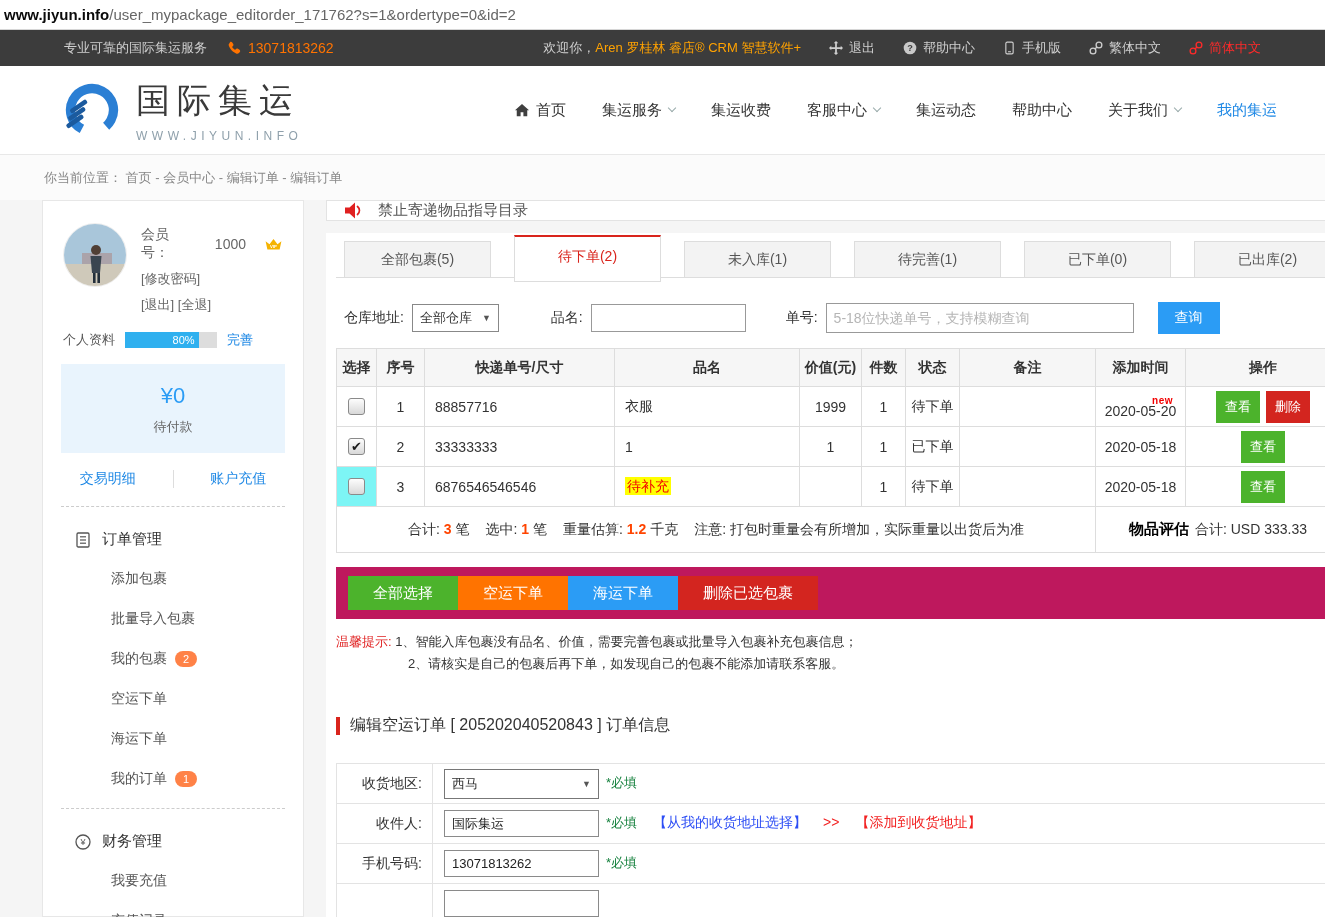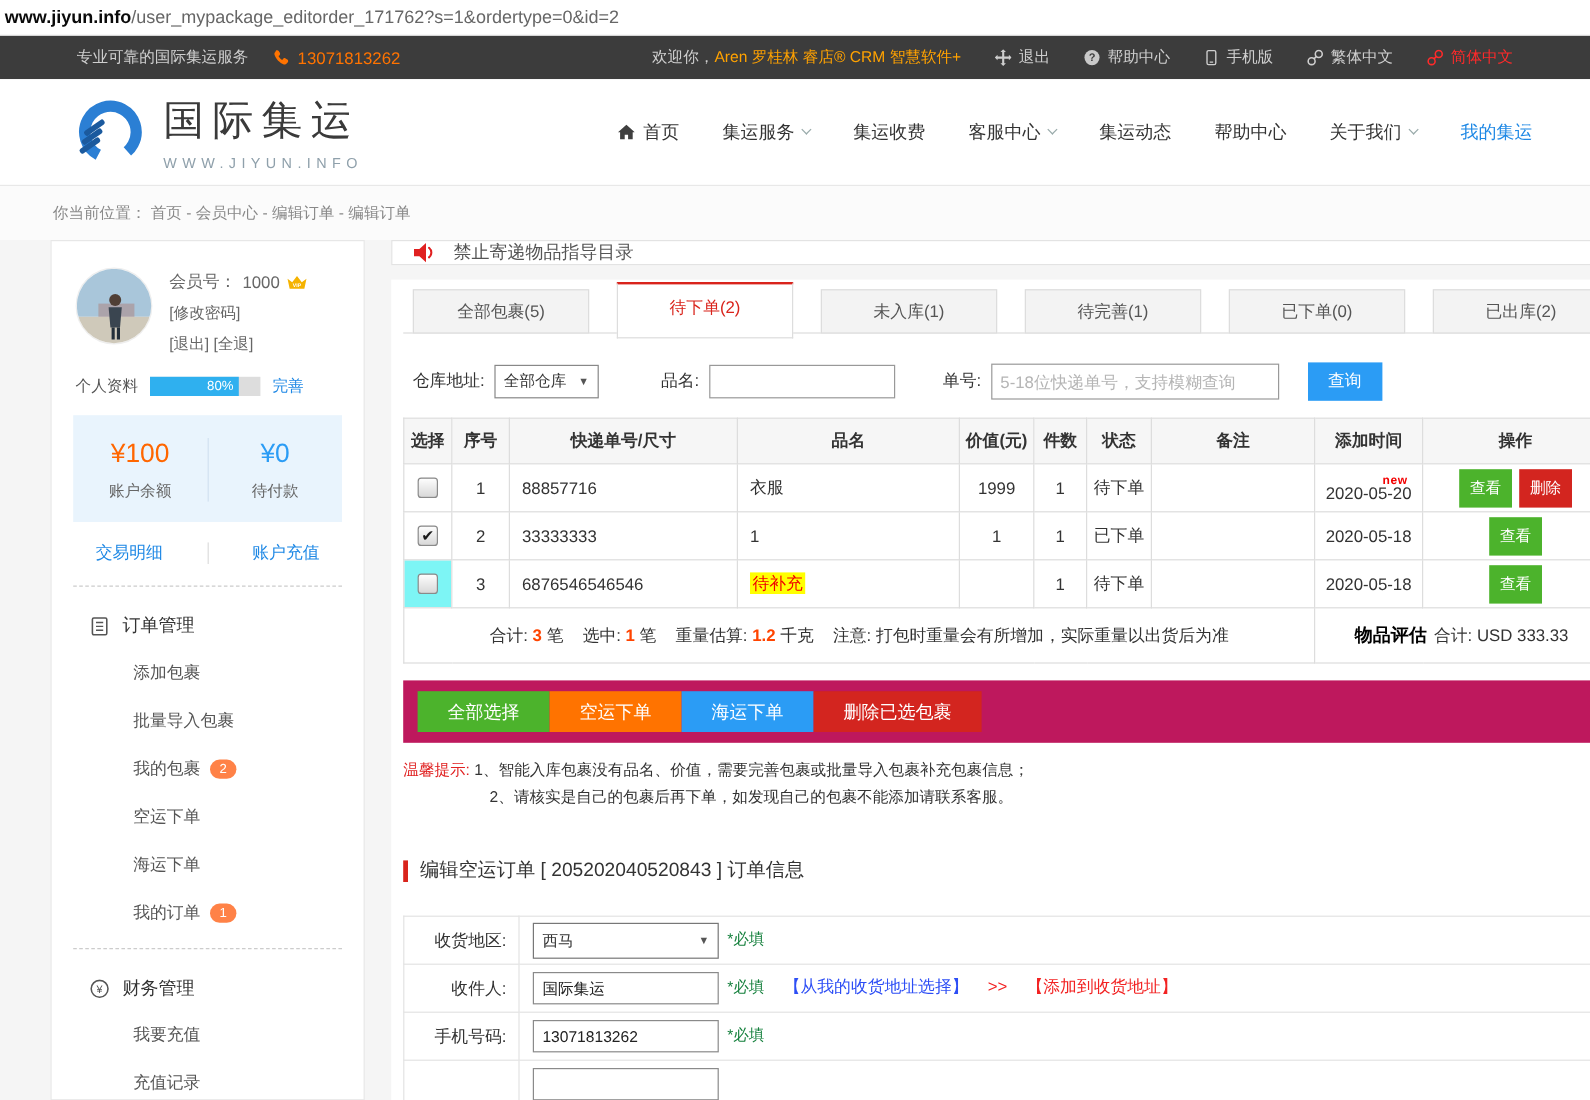--- a/index.html
+++ b/index.html
@@ -41,21 +41,21 @@
 
   
   .wrapper { height:717px; background:#f5f5f5; padding:0 42px; display:flex; gap:22px; }
 
   
   .sidebar { width:262px; background:#fff; border:1px solid #e7e7e7; flex-shrink:0; padding-top:22px; }
   .profile-card { padding:0 20px; }
   .profile-top { display:flex; gap:14px; }
   .avatar { width:64px; height:64px; border-radius:50%; overflow:hidden; flex-shrink:0;
     border:1px solid #eee; }
-  .member-line { font-size:14px; color:#666; display:flex; align-items:center; gap:5px; margin-top:3px; }
+  .member-line { font-size:14px; color:#666; display:flex; align-items:center; gap:18px; margin-top:3px; }
   .small-links { font-size:13px; color:#666; margin-top:7px; line-height:19px; cursor:pointer; }
   .profile-progress { display:flex; align-items:center; gap:10px; margin-top:17px;
     font-size:13px; color:#555; }
   .bar { width:92px; height:16px; background:#ddd; }
   .bar-fill { height:16px; background:#2fb0ef; color:#fff; font-size:11px; line-height:16px;
     text-align:right; padding-right:4px; }
   .complete-link { color:#1e88e5; cursor:pointer; }
   .balance-box { margin:15px 18px 0; background:#e9f4fd; display:flex; padding:19px 0 17px; }
   .balance-half { flex:1; text-align:center; }
   .balance-half + .balance-half { border-left:1px solid #d2e2f0; }
@@ -90,21 +90,21 @@
 
   
   .filter-row { display:flex; align-items:center; margin:24px 0 14px; padding-left:8px;
     font-size:14px; color:#333; }
   .select-box { border:1px solid #888; height:28px; display:flex; align-items:center;
     gap:10px; padding:0 7px; margin-left:8px; font-size:13px; color:#333; cursor:pointer; background:#fff; }
   .caret { font-size:9px; color:#555; }
   .txt-input { border:1px solid #999; height:28px; width:155px; padding:0 7px; font-size:13px;
     margin-left:8px; color:#222; background:#fff; }
   .txt-input::placeholder { color:#b5b5b5; }
-  .txt-input.wide { width:240px; height:30px; font-size:14px; }
+  .txt-input.wide { width:308px; height:30px; font-size:14px; }
   .ml52 { margin-left:52px; } .ml40 { margin-left:40px; }
   .search-btn { margin-left:24px; width:62px; height:32px; border:none; color:#fff;
     font-size:14px; cursor:pointer; }
 
   
   .pkg-table { width:100%; border-collapse:collapse; table-layout:fixed; font-size:14px;
     color:#333; }
   .pkg-table th, .pkg-table td { border:1px solid #ddd; text-align:center; overflow:hidden; }
   .pkg-table th { background:#f6f6f6; height:38px; font-weight:700; }
   .pkg-table td { height:40px; }
@@ -311,24 +311,20 @@
       <div class="profile-progress">
         <span>个人资料</span>
         <div class="bar">
           <div class="bar-fill" id="bar-fill" style="width: 80%;">80%</div>
         </div>
         <span class="complete-link">完善</span>
       </div>
     </div>
     <div class="balance-box">
       <div class="balance-half">
-        <div class="balance-amount">¥100</div>
-        <div class="balance-caption">账户余额</div>
-      </div>
-      <div class="balance-half">
         <div class="balance-amount blue">¥0</div>
         <div class="balance-caption">待付款</div>
       </div>
     </div>
     <div class="balance-links">
       <div>交易明细</div>
       <div>账户充值</div>
     </div>
     <div id="sidebar-menus">
         <div class="dashed"></div>

